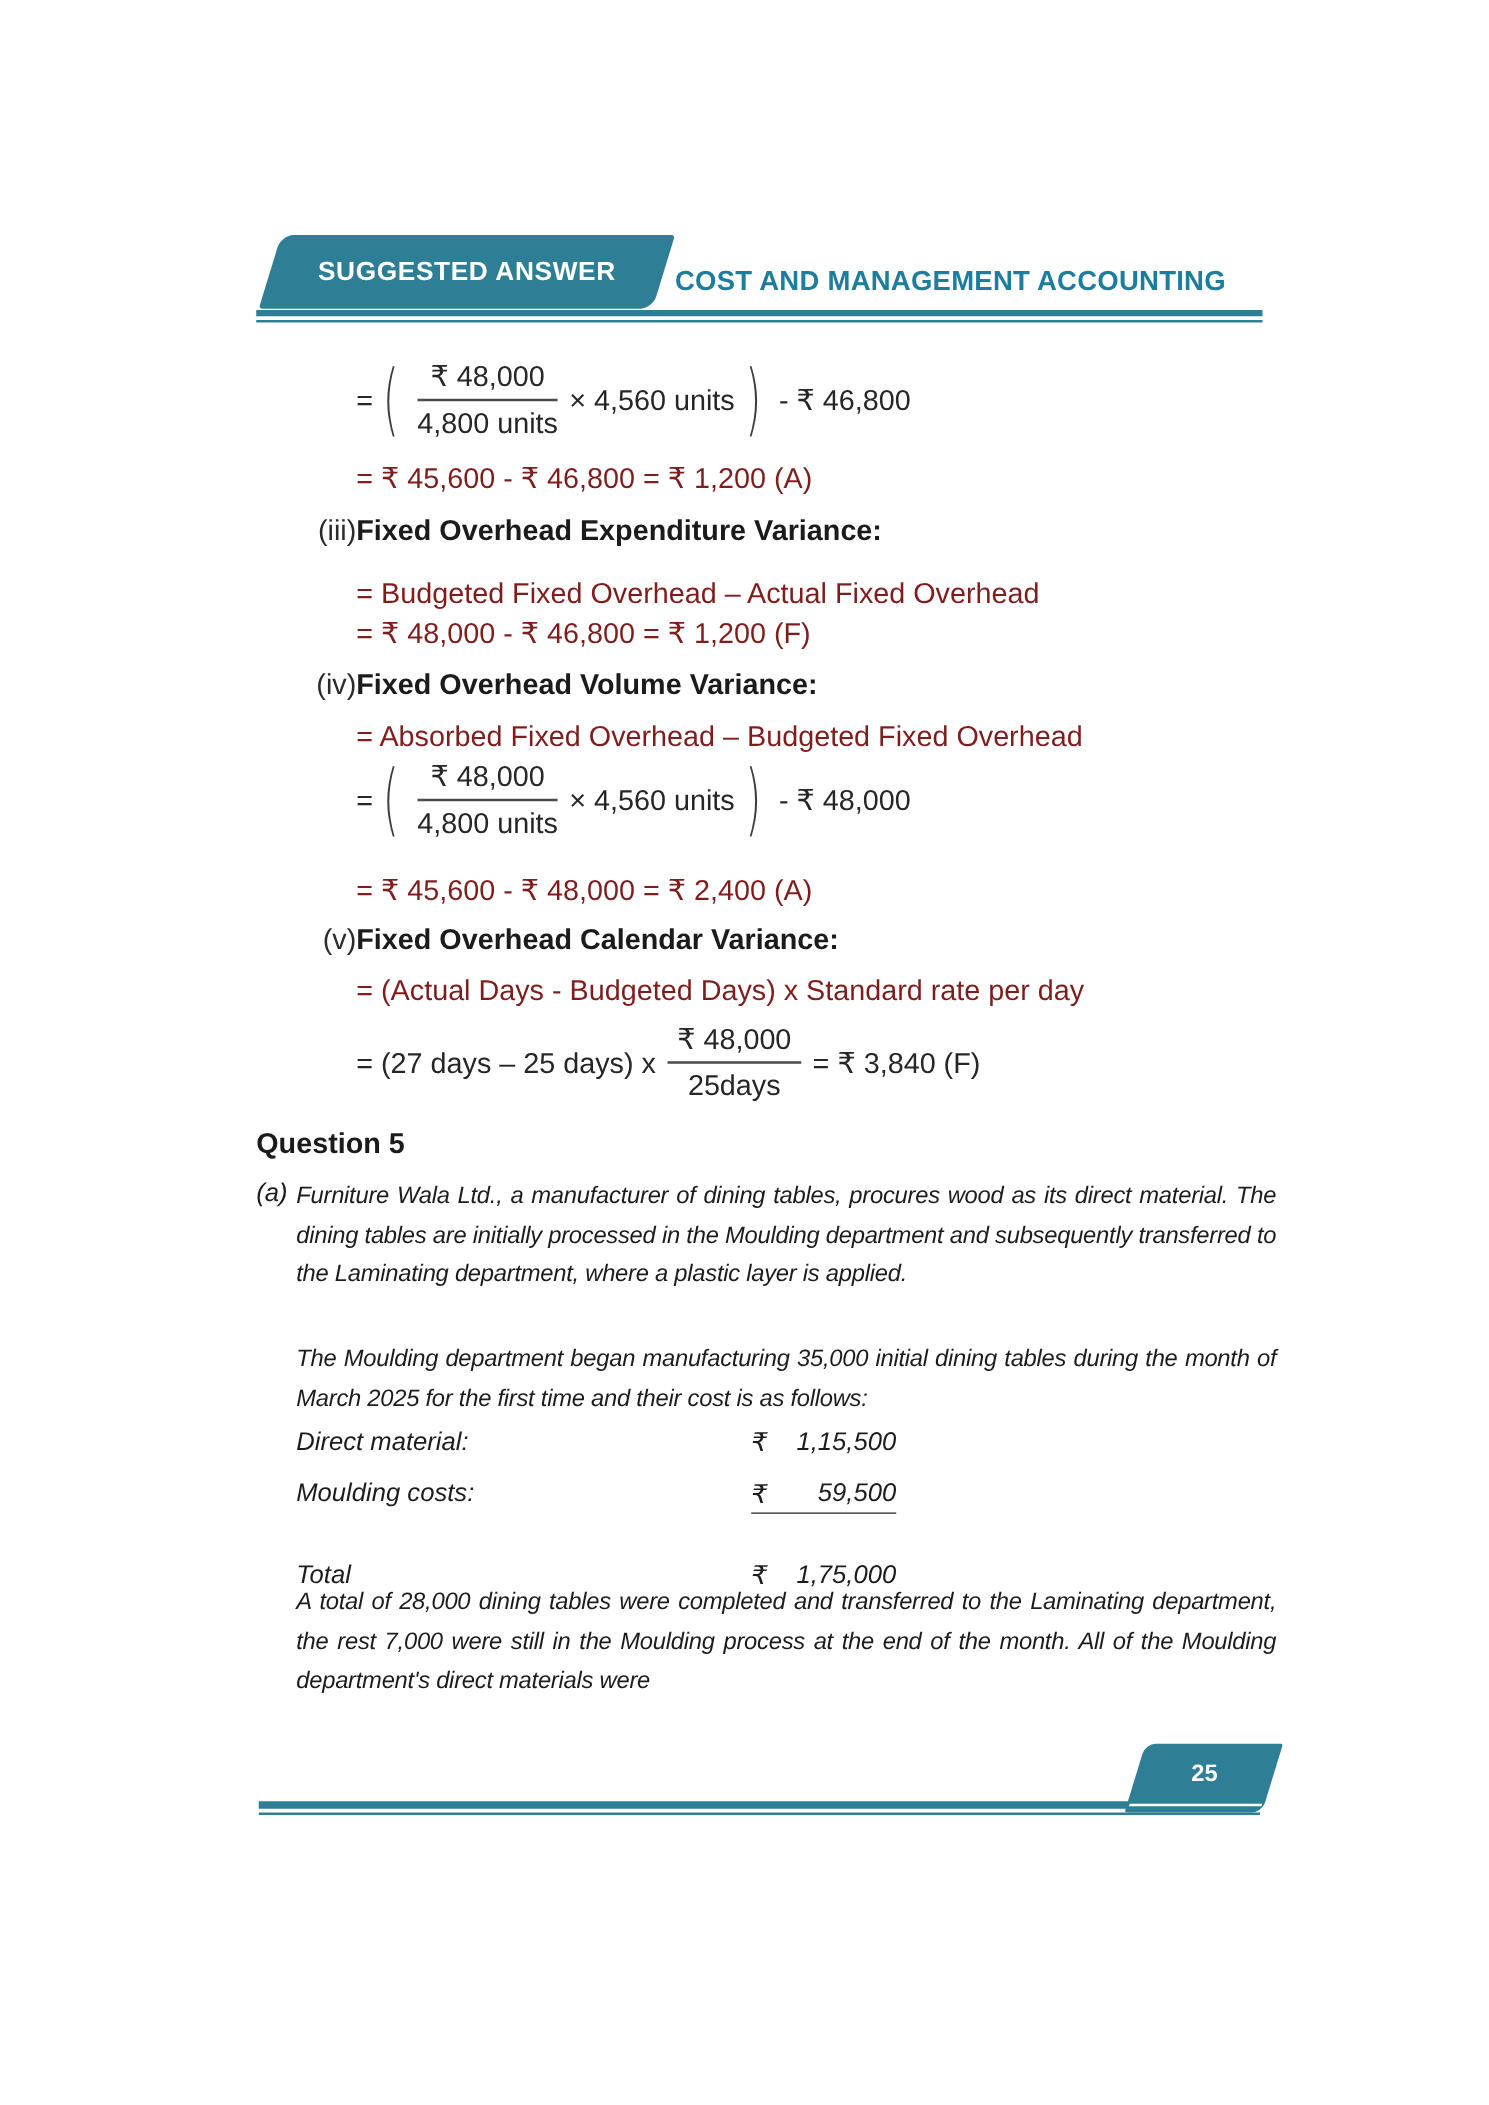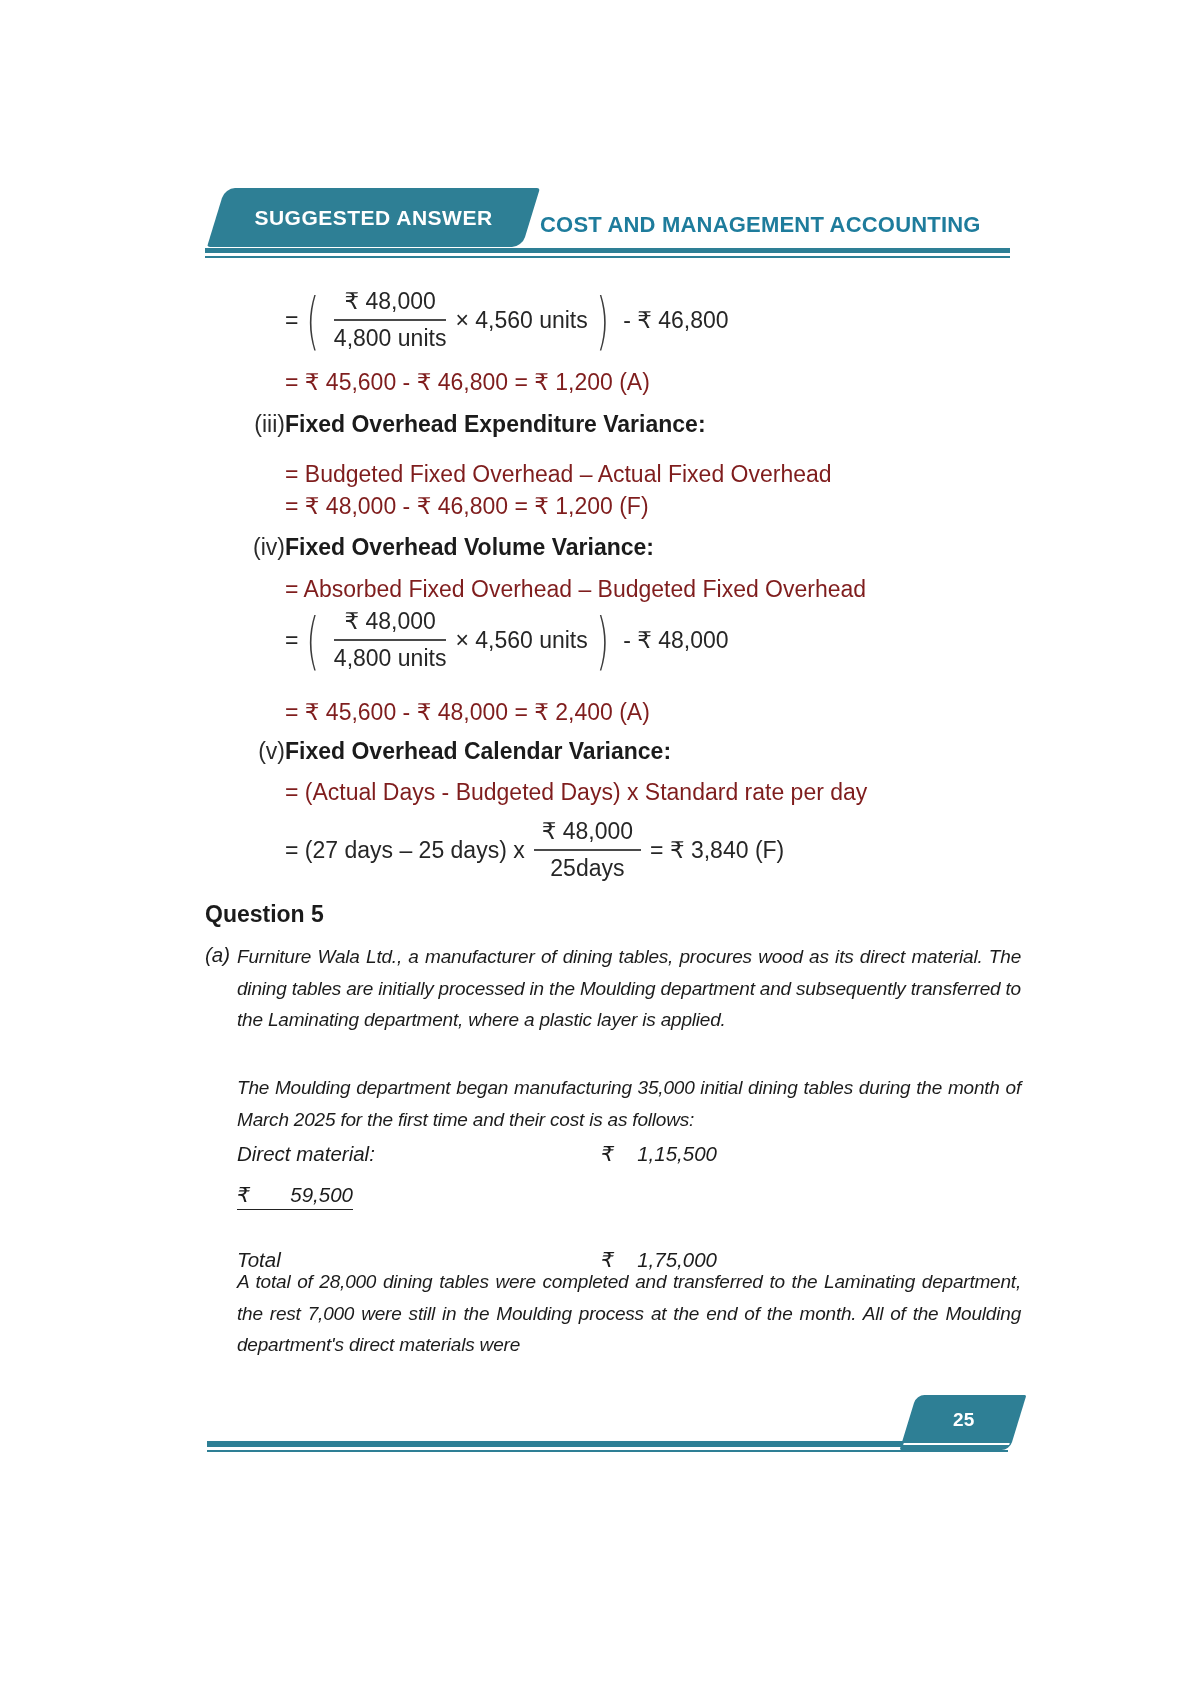--- a/index.html
+++ b/index.html
@@ -141,20 +141,21 @@
   <div class="ipara ipara-abs" style="top:1072px;">The Moulding department began manufacturing 35,000 initial dining tables during the month of March 2025 for the first time and their cost is as follows:</div>
 
   <div class="cost-row" style="top:1142px;">
     <span class="cost-label">Direct material:</span>
     <span class="cost-value">
       <span>₹</span>
       <span>1,15,500</span>
     </span>
   </div>
   <div class="cost-row" style="top:1183px;">
+    <span class="cost-label">Moulding costs:</span>
     <span class="cost-value underline">
       <span>₹</span>
       <span>59,500</span>
     </span>
   </div>
   <div class="cost-row" style="top:1248px;">
     <span class="cost-label">Total</span>
     <span class="cost-value">
       <span>₹</span>
       <span>1,75,000</span>

